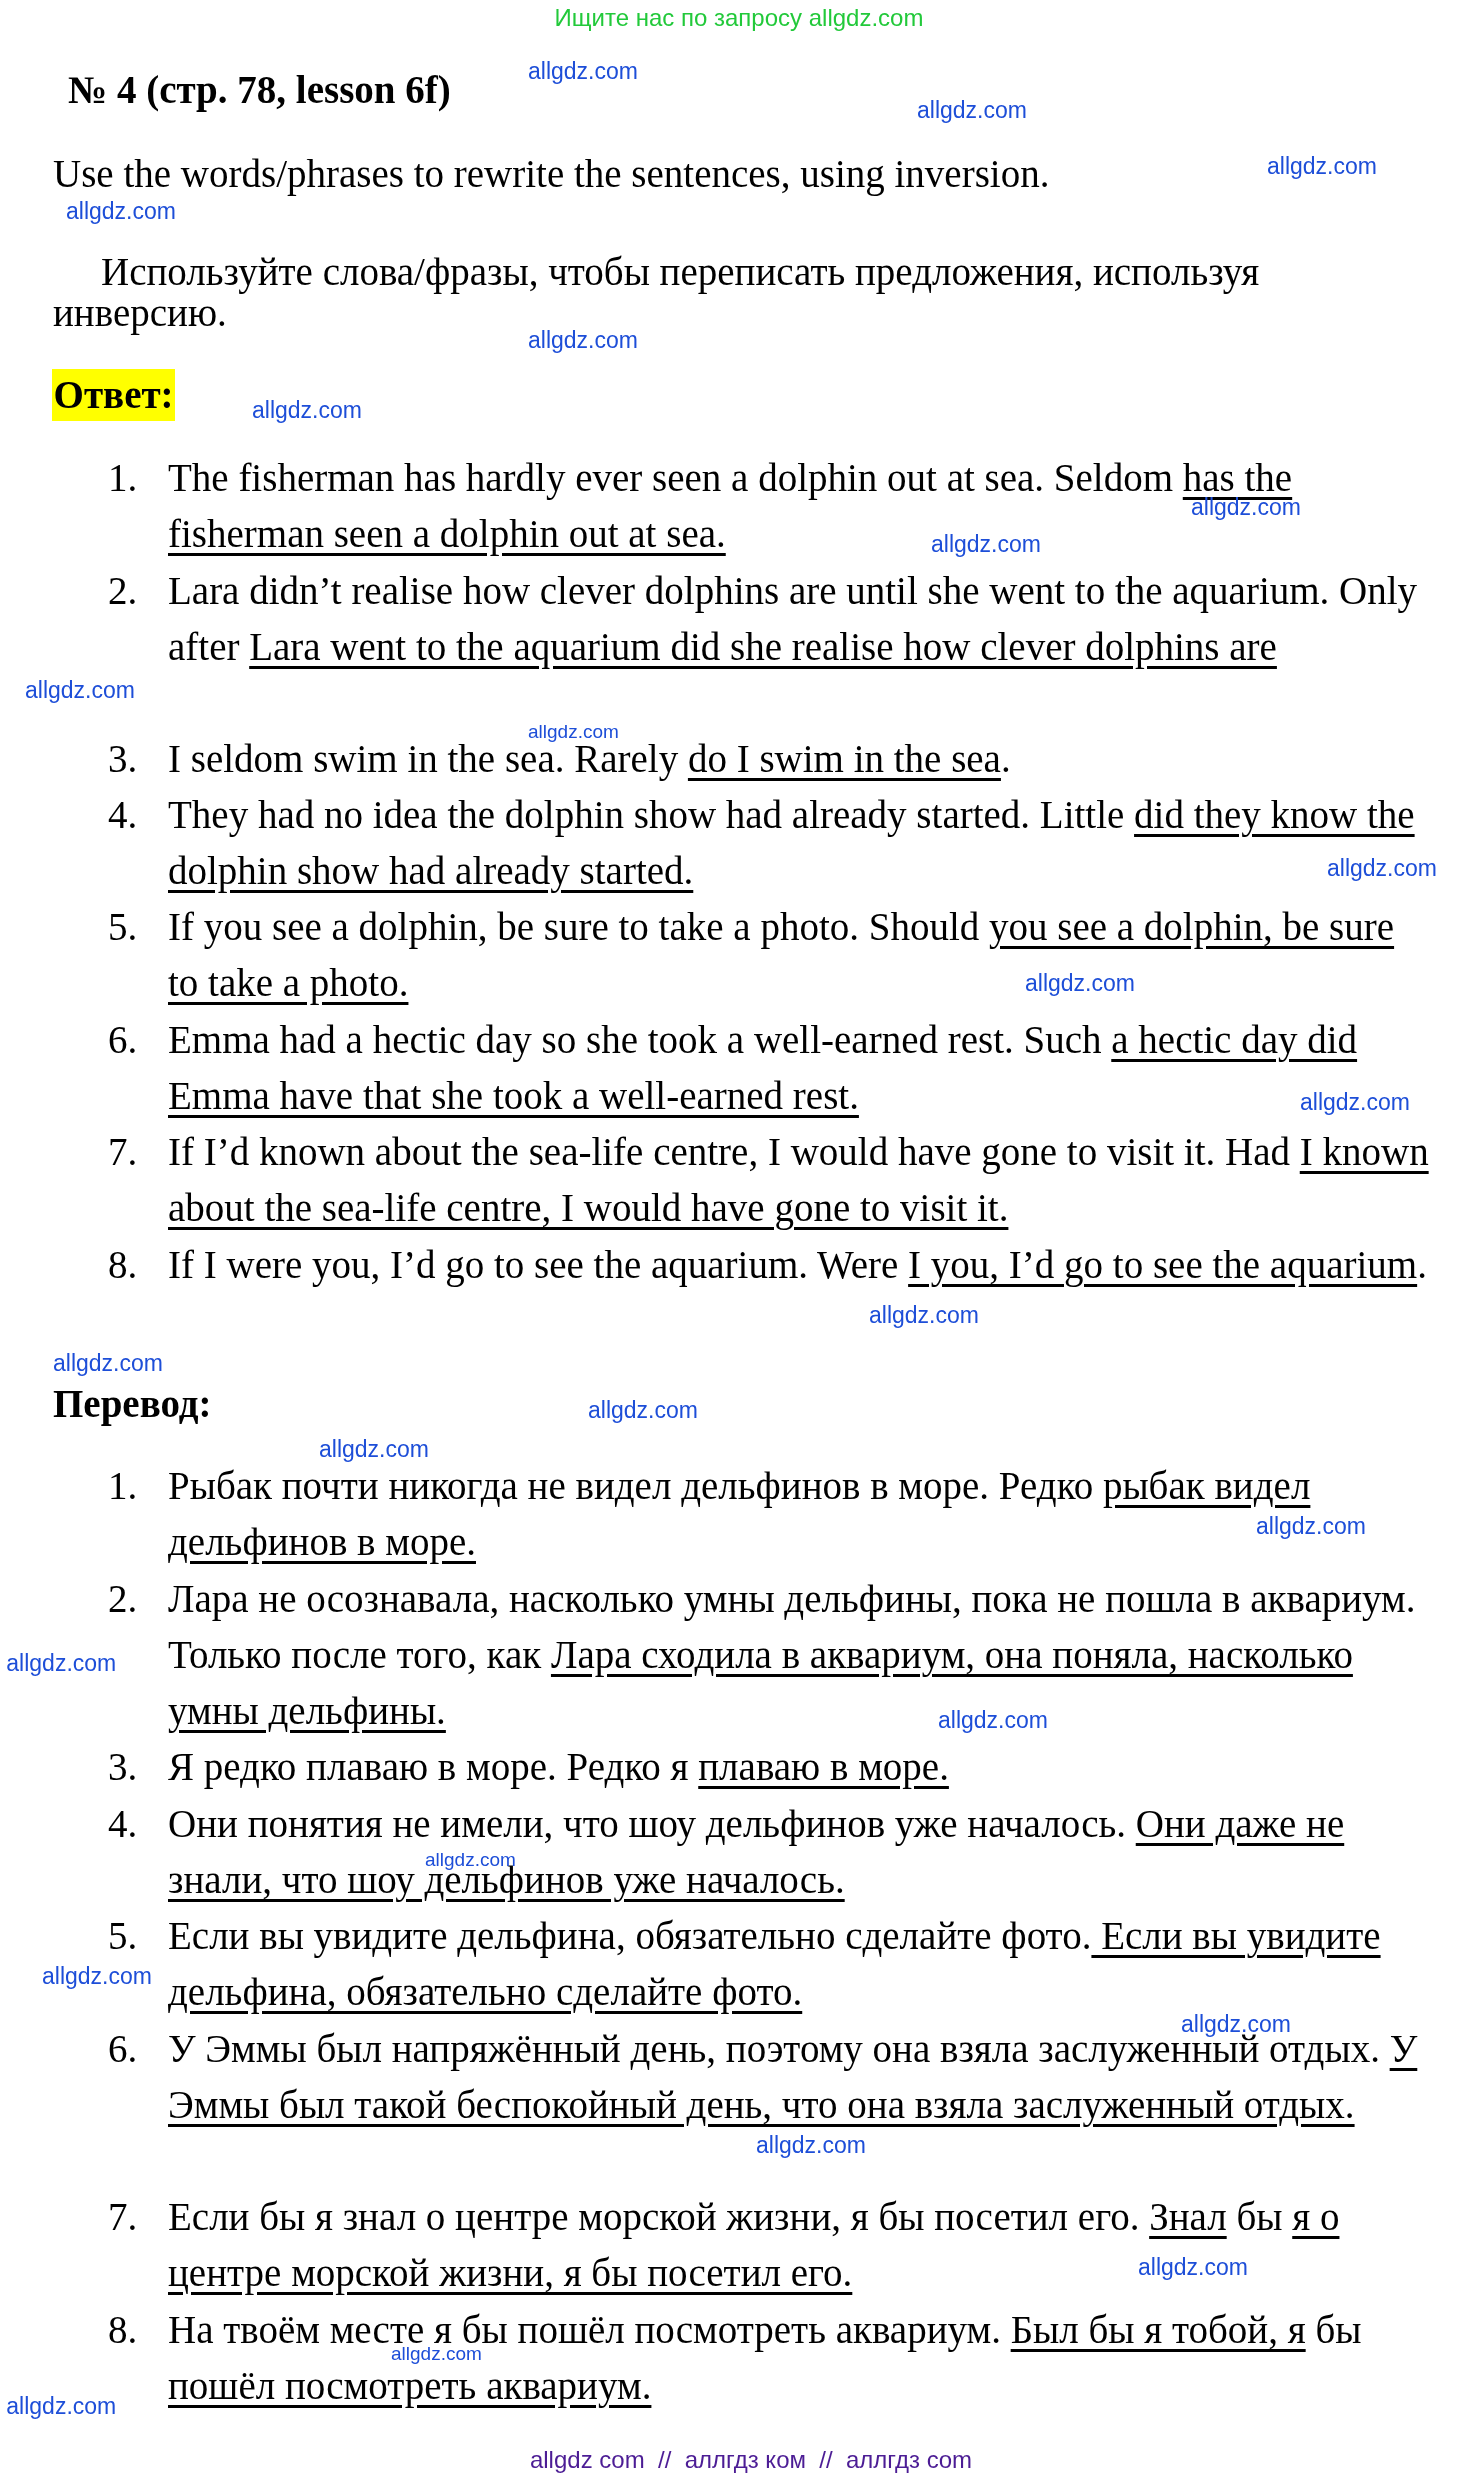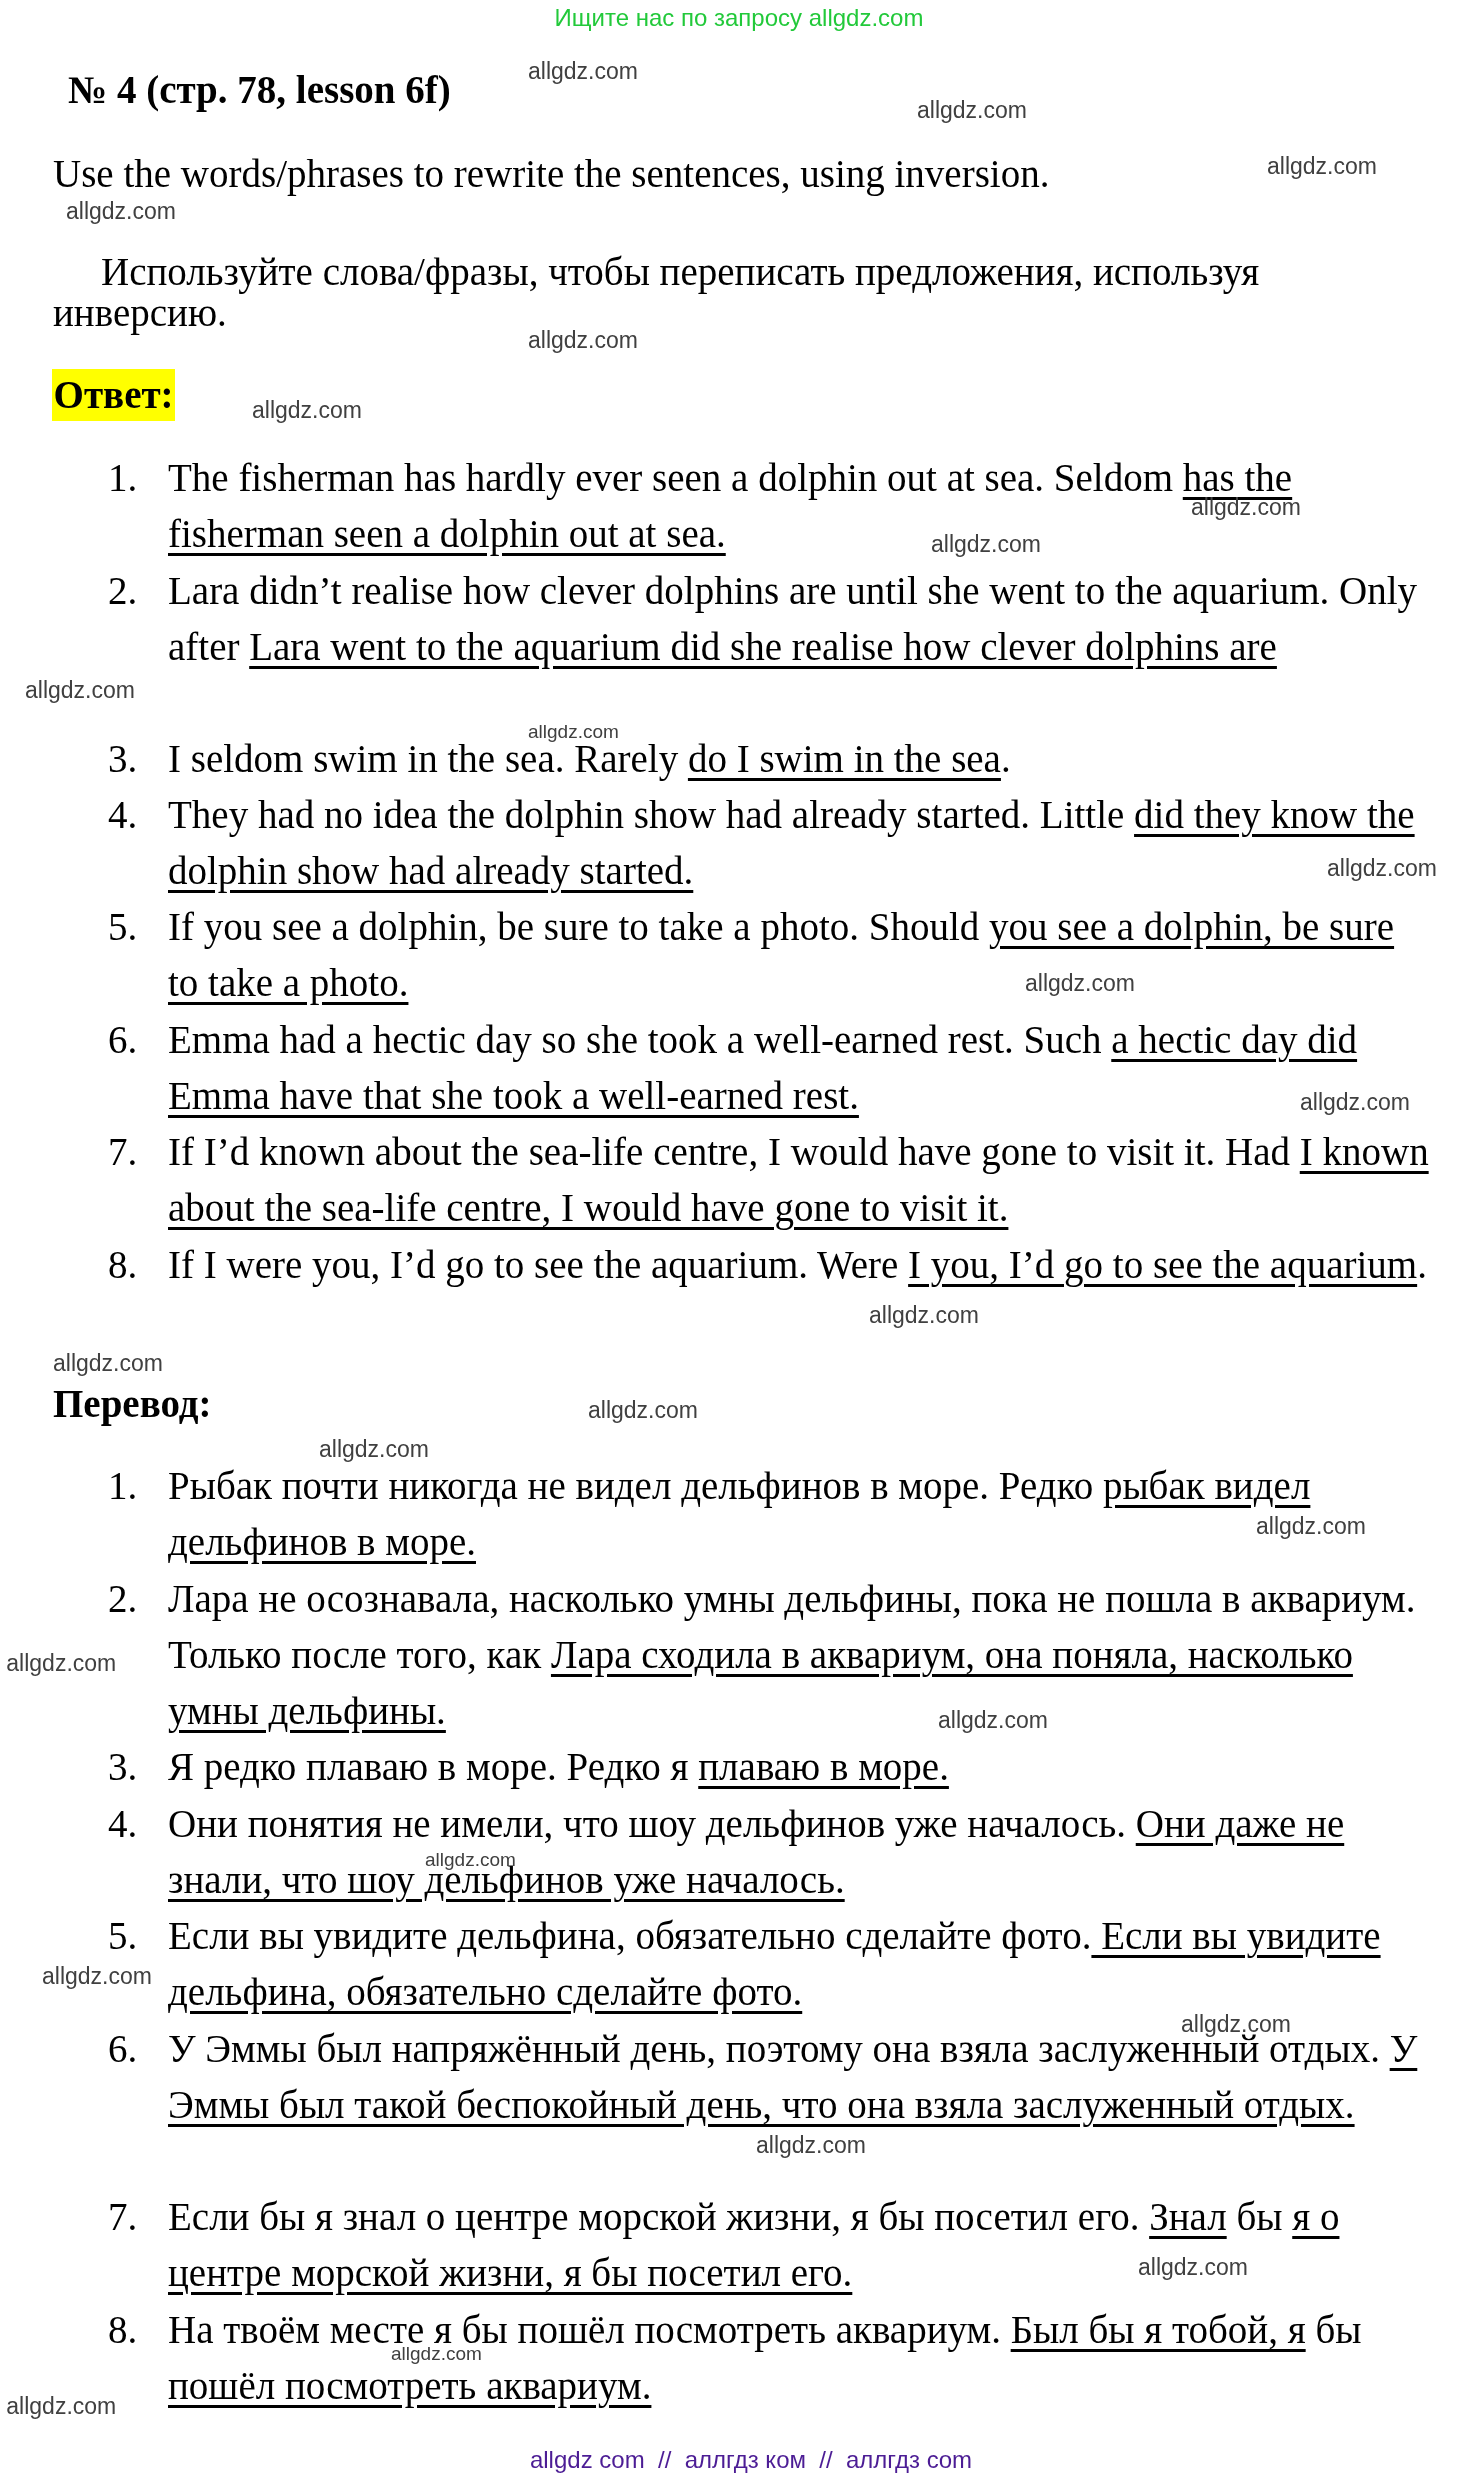--- a/index.html
+++ b/index.html
@@ -8,21 +8,21 @@
   .footer { position:absolute; top:2444px; left:12px; width:1478px; text-align:center; font-family:"Liberation Sans", "DejaVu Sans", sans-serif; font-size:24px; color:#4c1d95; line-height:31px; white-space:pre; }
   .title { position:absolute; left:68px; top:66px; font-size:39px; font-weight:bold; line-height:47px; }
   .para { position:absolute; left:53px; font-size:39px; line-height:47px; }
   .answer-label { position:absolute; left:52px; top:369px; font-size:39px; font-weight:bold; background:#ffff00; line-height:52px; padding:0 1.6px; }
   .section-label { position:absolute; left:53px; top:1380px; font-size:39px; font-weight:bold; line-height:47px; }
   .list { position:absolute; left:0; width:1478px; margin:0; padding:0; list-style:none; }
   .item { position:absolute; left:0; width:1478px; }
   .num { position:absolute; left:108px; width:47px; font-size:39px; line-height:56px; }
   .text { position:absolute; left:168px; width:1266px; font-size:39px; line-height:56px; }
   .u { text-decoration:underline; text-decoration-thickness:3.1px; text-underline-offset:6.3px; }
-  .wm { position:absolute; font-family:"Liberation Sans", "DejaVu Sans", sans-serif; font-size:23px; color:#404040; line-height:26.6px; white-space:nowrap; }
+  .wm { position:absolute; font-family:"Liberation Sans", "DejaVu Sans", sans-serif; font-size:23px; color:#1d4ed8; line-height:26.6px; white-space:nowrap; }
   .wm.small { font-size:19px; }
 </style>
 </head>
 <body>
 
 <div class="banner">Ищите нас по запросу allgdz.com</div>
 
 <div class="title">№ 4 (стр. 78, lesson 6f)</div>
 
 <div class="para" style="top:150px;text-align:right;">Use the words/phrases to rewrite the sentences, using inversion.</div>

